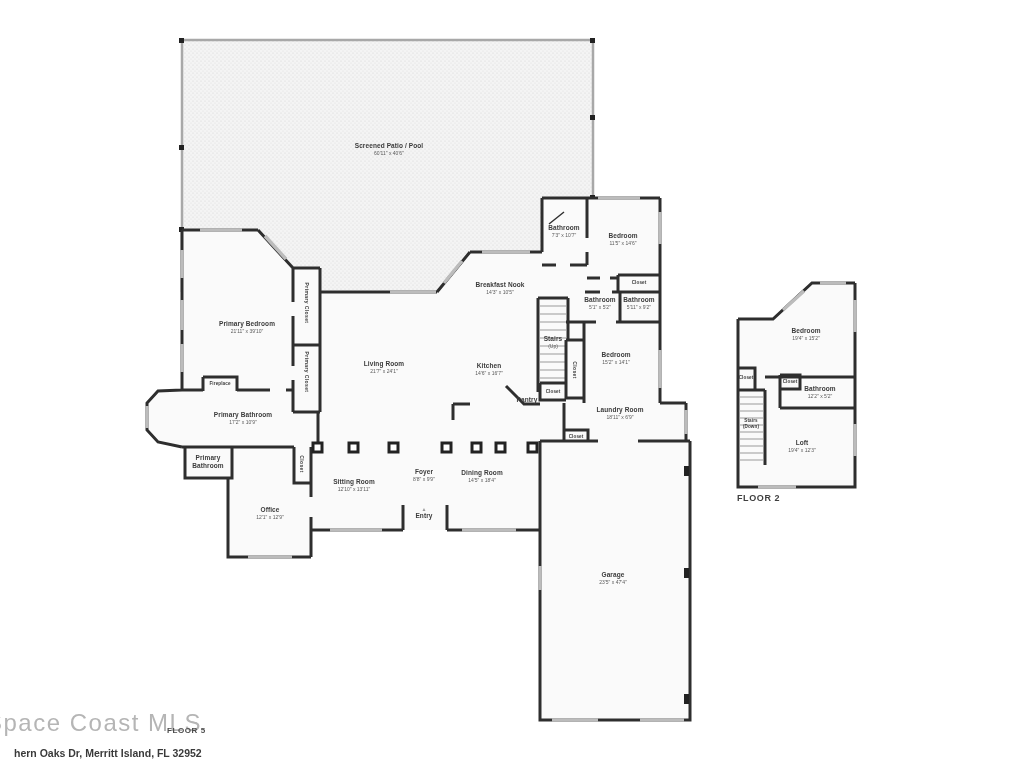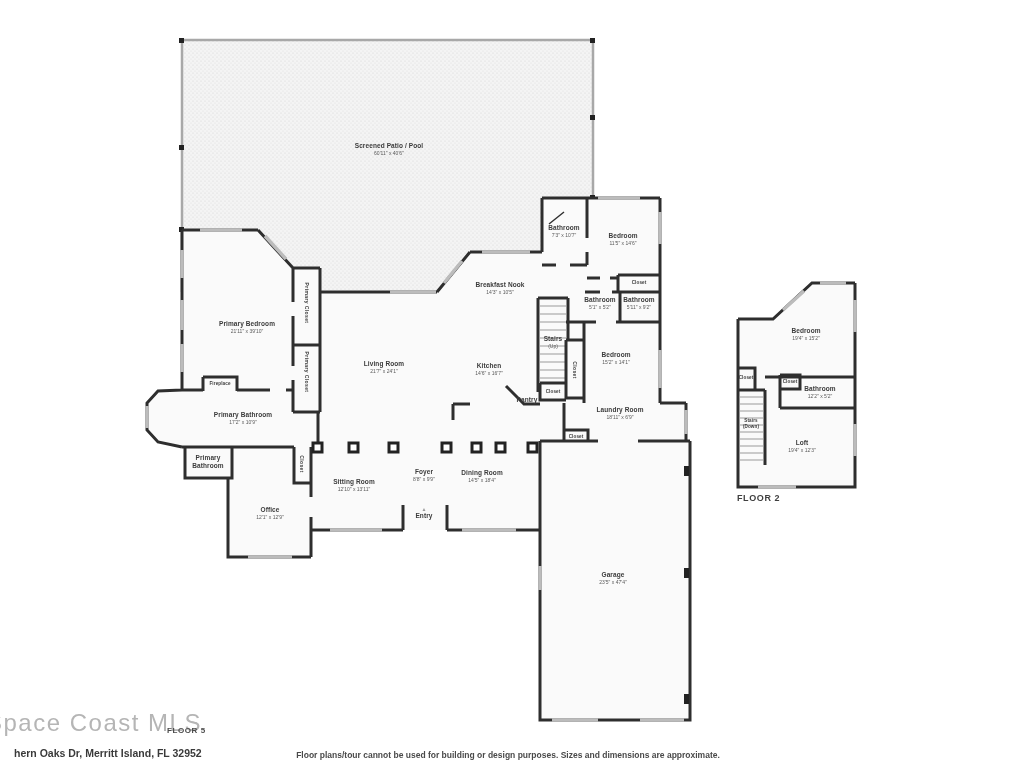--- a/index.html
+++ b/index.html
@@ -277,15 +277,14 @@
 </div>
 <div class="lbl" style="left:802px;top:446px">
   <span class="nm">Loft</span>
   <span class="dm">19'4" x 12'3"</span>
 </div>
 
 <div class="floor-tag" id="floor2-tag" style="left:737px;top:498px">FLOOR 2</div>
 <div id="logo" style="left:-14px;top:723px">Space Coast MLS</div>
 <div class="floor-tag" id="floor1-tag" style="left:167px;top:730px">FLOOR 5</div>
 <div id="address" style="left:2px;top:753px">hern Oaks Dr, Merritt Island, FL 32952</div>
-<div id="disclaimer" style="left:508px;top:755px">Floor plans/tour cannot be used for building or design purposes. Sizes and dimensions are approximate.</div>
 
 </div>
 
 </body></html>

